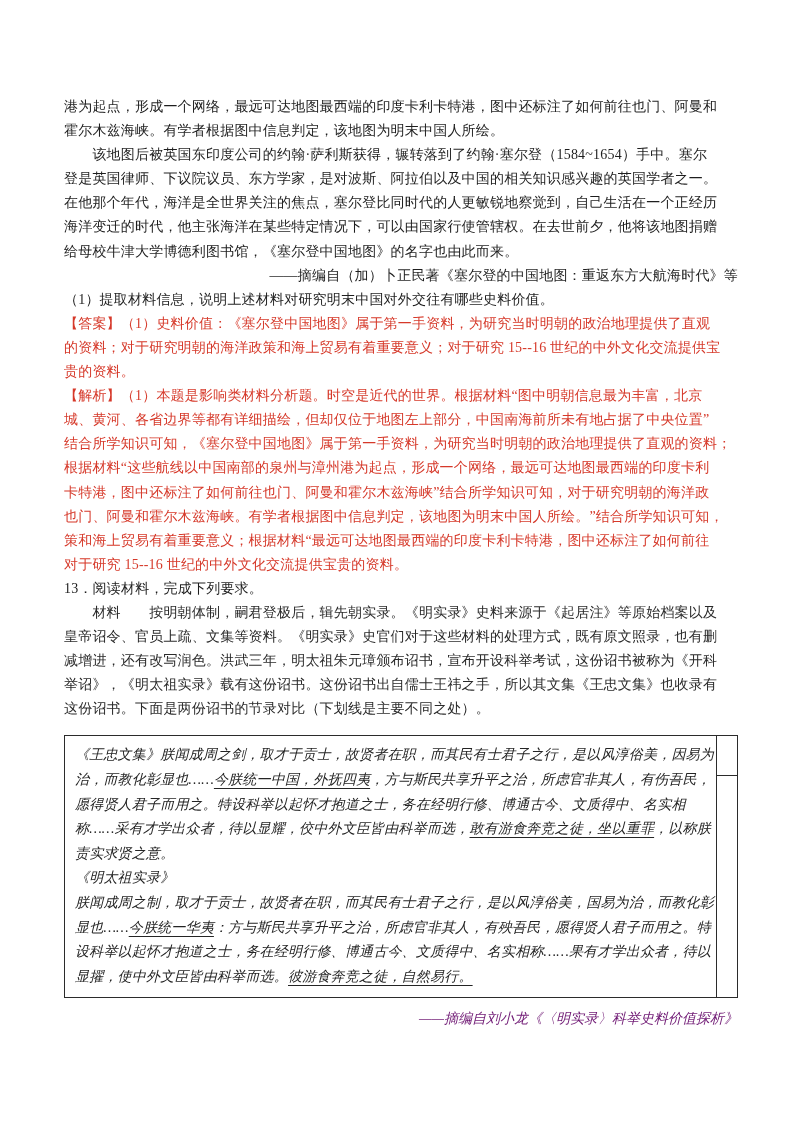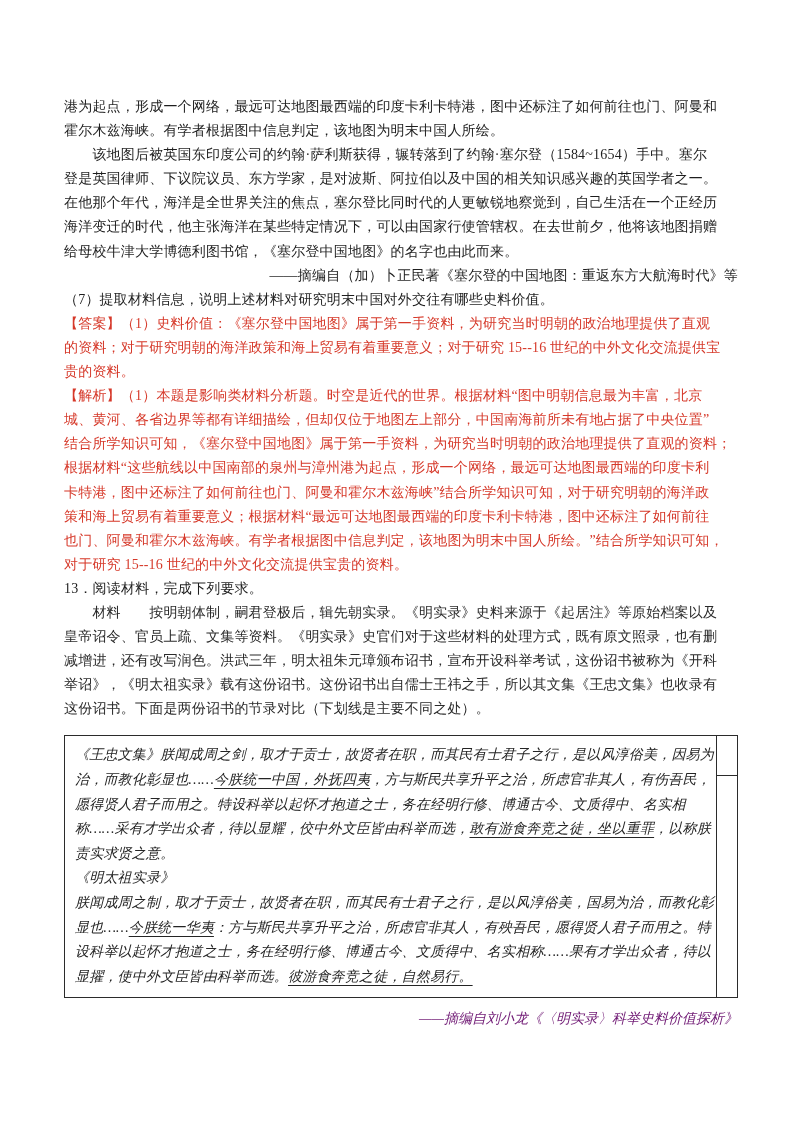--- a/index.html
+++ b/index.html
@@ -64,31 +64,31 @@
   <div class="flow">
     <div id="paragraph-lines">
         <div class="line body">港为起点，形成一个网络，最远可达地图最西端的印度卡利卡特港，图中还标注了如何前往也门、阿曼和</div>
         <div class="line body">霍尔木兹海峡。有学者根据图中信息判定，该地图为明末中国人所绘。</div>
         <div class="line body">　　该地图后被英国东印度公司的约翰·萨利斯获得，辗转落到了约翰·塞尔登（1584~1654）手中。塞尔</div>
         <div class="line body">登是英国律师、下议院议员、东方学家，是对波斯、阿拉伯以及中国的相关知识感兴趣的英国学者之一。</div>
         <div class="line body">在他那个年代，海洋是全世界关注的焦点，塞尔登比同时代的人更敏锐地察觉到，自己生活在一个正经历</div>
         <div class="line body">海洋变迁的时代，他主张海洋在某些特定情况下，可以由国家行使管辖权。在去世前夕，他将该地图捐赠</div>
         <div class="line body">给母校牛津大学博德利图书馆，《塞尔登中国地图》的名字也由此而来。</div>
         <div class="line attribution">——摘编自（加）卜正民著《塞尔登的中国地图：重返东方大航海时代》等</div>
-        <div class="line body">（7）提取材料信息，说明上述材料对研究明末中国对外交往有哪些史料价值。</div>
+        <div class="line body">（1）提取材料信息，说明上述材料对研究明末中国对外交往有哪些史料价值。</div>
         <div class="line red">【答案】（1）史料价值：《塞尔登中国地图》属于第一手资料，为研究当时明朝的政治地理提供了直观</div>
         <div class="line red">的资料；对于研究明朝的海洋政策和海上贸易有着重要意义；对于研究 15--16 世纪的中外文化交流提供宝</div>
         <div class="line red">贵的资料。</div>
         <div class="line red">【解析】（1）本题是影响类材料分析题。时空是近代的世界。根据材料“图中明朝信息最为丰富，北京</div>
         <div class="line red">城、黄河、各省边界等都有详细描绘，但却仅位于地图左上部分，中国南海前所未有地占据了中央位置”</div>
         <div class="line red">结合所学知识可知，《塞尔登中国地图》属于第一手资料，为研究当时明朝的政治地理提供了直观的资料；</div>
         <div class="line red">根据材料“这些航线以中国南部的泉州与漳州港为起点，形成一个网络，最远可达地图最西端的印度卡利</div>
         <div class="line red">卡特港，图中还标注了如何前往也门、阿曼和霍尔木兹海峡”结合所学知识可知，对于研究明朝的海洋政</div>
+        <div class="line red">也门、阿曼和霍尔木兹海峡。有学者根据图中信息判定，该地图为明末中国人所绘。”结合所学知识可知，</div>
         <div class="line red">策和海上贸易有着重要意义；根据材料“最远可达地图最西端的印度卡利卡特港，图中还标注了如何前往</div>
-        <div class="line red">也门、阿曼和霍尔木兹海峡。有学者根据图中信息判定，该地图为明末中国人所绘。”结合所学知识可知，</div>
         <div class="line red">对于研究 15--16 世纪的中外文化交流提供宝贵的资料。</div>
         <div class="line body">13．阅读材料，完成下列要求。</div>
         <div class="line kaiti">　　材料　　按明朝体制，嗣君登极后，辑先朝实录。《明实录》史料来源于《起居注》等原始档案以及</div>
         <div class="line kaiti">皇帝诏令、官员上疏、文集等资料。《明实录》史官们对于这些材料的处理方式，既有原文照录，也有删</div>
         <div class="line kaiti">减增进，还有改写润色。洪武三年，明太祖朱元璋颁布诏书，宣布开设科举考试，这份诏书被称为《开科</div>
         <div class="line kaiti">举诏》，《明太祖实录》载有这份诏书。这份诏书出自儒士王祎之手，所以其文集《王忠文集》也收录有</div>
         <div class="line kaiti">这份诏书。下面是两份诏书的节录对比（下划线是主要不同之处）。</div>
       </div>
 
     <div class="excerpt-box">

